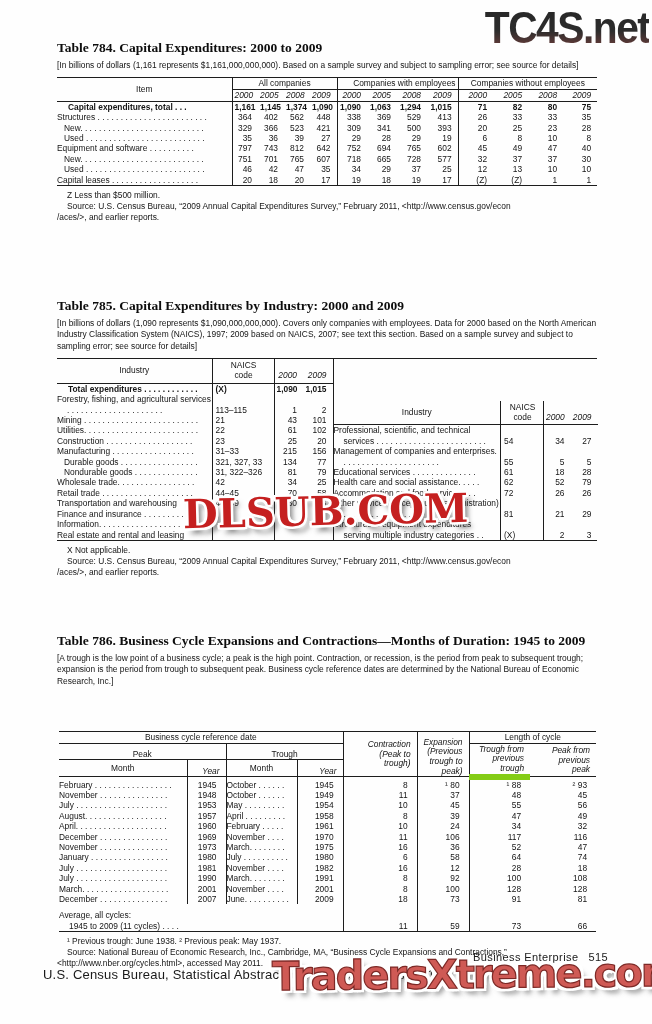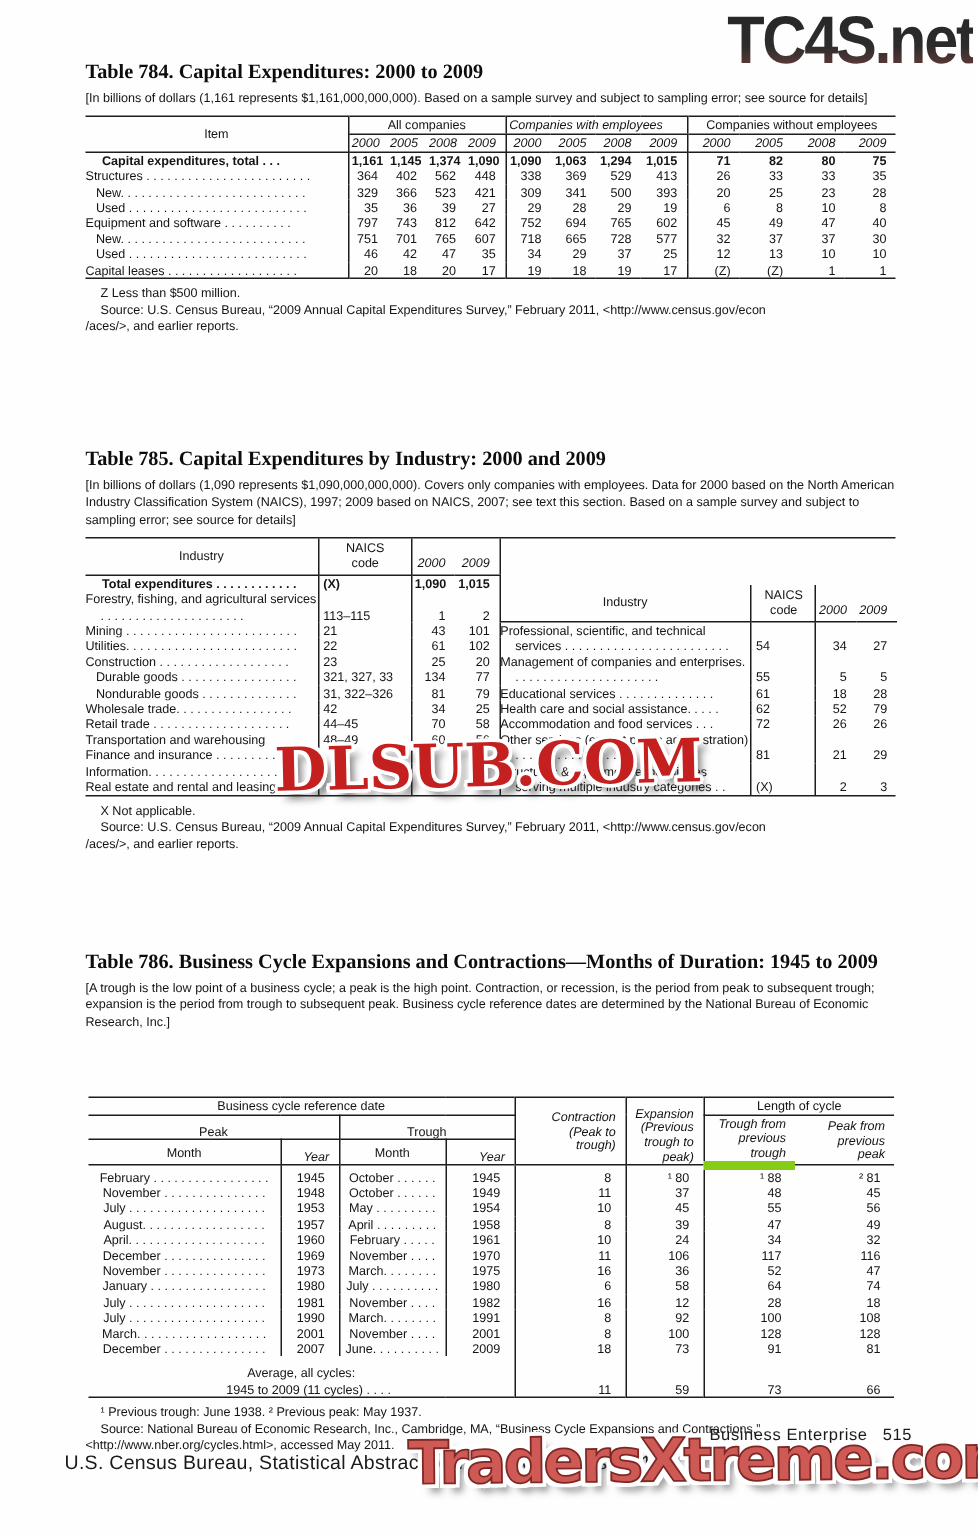--- a/index.html
+++ b/index.html
@@ -46,21 +46,21 @@
   #t785l { width:276px; border-right:1px solid #1d1d1d; }
   #t785r { width:264px; }
   .naics-l td:nth-child(2), .naics-l th:nth-child(2) { text-align:left; padding-left:3px; }
   #t785wrap thead th { line-height:9.8px; padding-top:2px; padding-bottom:2px; text-align:center; }
   #t785wrap thead th.yr { text-align:right; vertical-align:bottom; }
 
   
   #t786 { width:537px; margin-left:2px; border-top:1.3px solid #1d1d1d; border-bottom:1.4px solid #1d1d1d;margin-top:44px; }
   #t786 thead th { line-height:9.6px; padding-top:1px; }
   #t786 td { padding-right:9px; }
-  #t786 td.lbl { padding-right:0;text-align:center; }
+  #t786 td.lbl { padding-right:0; }
 
   .footnotes { margin-top:4px; }
   .footnotes p { margin:0; font-size:8.4px; line-height:11px; }
   .footnotes p.ind { text-indent:10px; }
 
   
   #wm-top {
     position:absolute; top:3px; right:3px; z-index:6;
     font-family:"Liberation Sans", sans-serif; font-weight:bold;
     font-size:40px; letter-spacing:-1.5px; transform:scale(1.02,1.12); transform-origin:top right;
@@ -114,21 +114,21 @@
         <col style="width:31px">
       <col style="width:35px">
         <col style="width:35px">
         <col style="width:35px">
         <col style="width:34px">
     </colgroup>
     <thead>
       <tr>
         <th rowspan="2" class="vr mid" style="text-align:center; border-bottom:1px solid #1d1d1d;">Item</th>
         <th colspan="4" style="text-align:center;">All companies</th>
-        <th colspan="4" class="grp" style="text-align:left;font-style:italic;">Companies with employees</th>
+        <th colspan="4" class="grp" style="text-align:right;">Companies with employees</th>
         <th colspan="4" class="grp" style="text-align:center;">Companies without employees</th>
       </tr>
       <tr>
         <th class="num">2000</th>
         <th class="num">2005</th>
         <th class="num">2008</th>
         <th class="num vr">2009</th>
         <th class="num">2000</th>
         <th class="num">2005</th>
         <th class="num">2008</th>
@@ -312,20 +312,26 @@
             <td class="lbl vr">Utilities. . . . . . . . . . . . . . . . . . . . . . . . .</td>
             <td class="vr">22</td>
             <td>61</td>
             <td>102</td>
           </tr>
           <tr>
             <td class="lbl vr">Construction . . . . . . . . . . . . . . . . . . .</td>
             <td class="vr">23</td>
             <td>25</td>
             <td>20</td>
+          </tr>
+          <tr>
+            <td class="lbl vr">Manufacturing . . . . . . . . . . . . . . . . . .</td>
+            <td class="vr">31–33</td>
+            <td>215</td>
+            <td>156</td>
           </tr>
           <tr>
             <td class="lbl ind2 vr">Durable goods . . . . . . . . . . . . . . . . .</td>
             <td class="vr">321, 327, 33</td>
             <td>134</td>
             <td>77</td>
           </tr>
           <tr>
             <td class="lbl ind2 vr">Nondurable goods . . . . . . . . . . . . . .</td>
             <td class="vr">31, 322–326</td>
@@ -484,21 +490,21 @@
     </thead>
     <tbody>
         <tr>
           <td class="lbl nowrap vr">February . . . . . . . . . . . . . . . . .</td>
           <td class="vr">1945</td>
           <td class="lbl nowrap vr">October . . . . . .</td>
           <td class="vr">1945</td>
           <td class="vr">8</td>
           <td class="vr">¹ 80</td>
           <td>¹ 88</td>
-          <td>² 81</td>
+          <td>² 93</td>
         </tr>
         <tr>
           <td class="lbl nowrap vr">November . . . . . . . . . . . . . . .</td>
           <td class="vr">1948</td>
           <td class="lbl nowrap vr">October . . . . . .</td>
           <td class="vr">1949</td>
           <td class="vr">11</td>
           <td class="vr">37</td>
           <td>48</td>
           <td>45</td>

